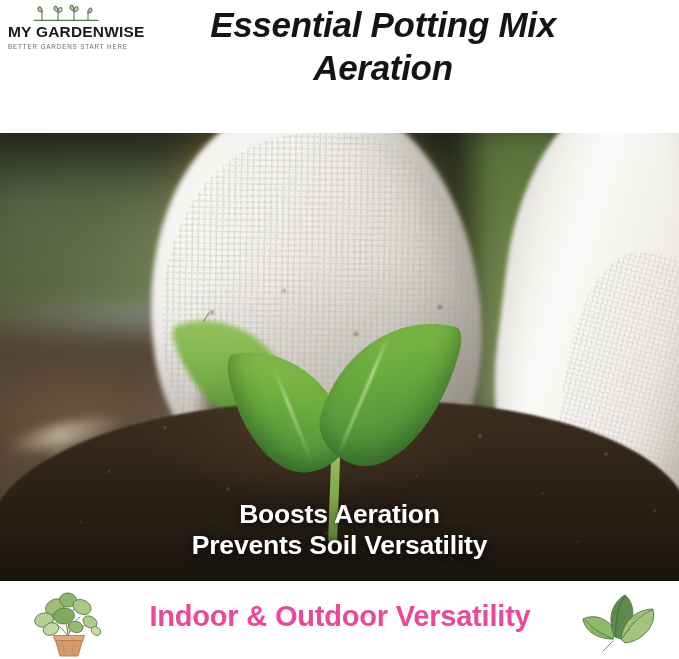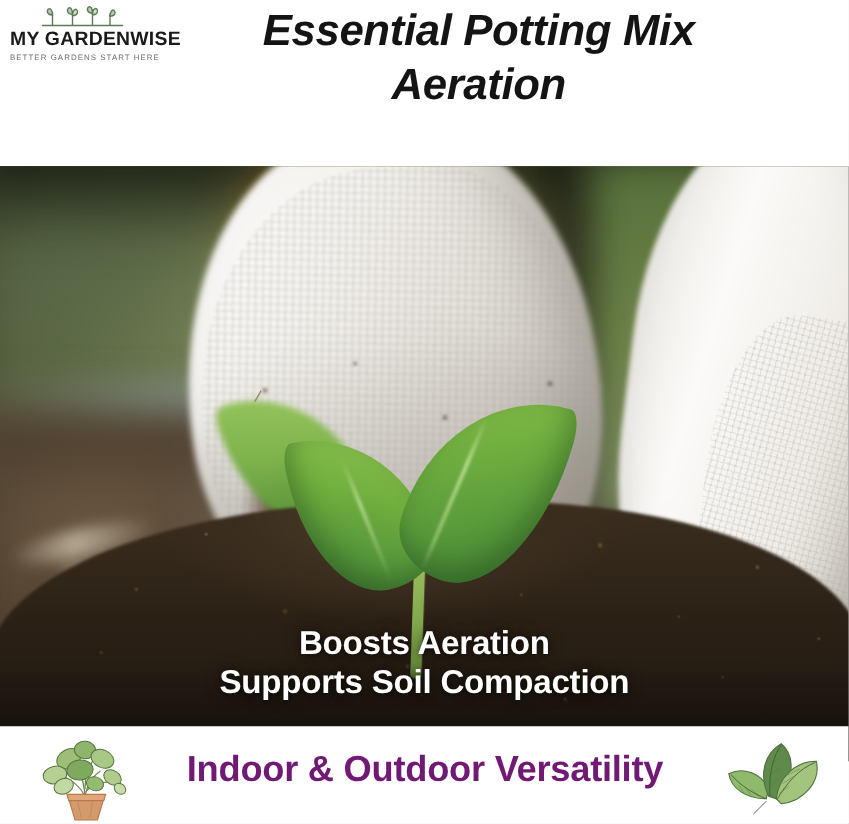--- a/index.html
+++ b/index.html
@@ -340,21 +340,21 @@
   }
   .footer-title {
     position: absolute;
     left: 120px;
     top: 19px;
     width: 440px;
     text-align: center;
     font-family: "Liberation Sans", sans-serif;
     font-size: 29px;
     font-weight: 700;
-    color: #701a75;
+    color: #ec4899;
     letter-spacing: -0.2px;
     white-space: nowrap;
   }
 </style>
 </head>
 <body>
 
 <div class="infographic">
 
   <div class="header">
@@ -413,21 +413,21 @@
     <div class="photo-layer stem"></div>
     <div class="photo-layer leaf-left"></div>
     <div class="photo-layer leaf-left-vein"></div>
     <div class="photo-layer leaf-right"></div>
     <div class="photo-layer leaf-right-vein"></div>
 
     <div class="photo-layer soil-bottom-dark"></div>
 
     <div class="benefits">
       <div>Boosts Aeration</div>
-      <div>Supports Soil Compaction</div>
+      <div>Prevents Soil Versatility</div>
     </div>
   </div>
 
   <div class="footer">
 
     <svg class="footer-icon-left" viewBox="0 0 92 74">
       <g stroke="#6d8a54" stroke-width="1" fill="none" stroke-linecap="round">
         <path d="M44 58 C44 46 42 36 36 28"></path>
         <path d="M44 58 C44 48 48 40 56 34"></path>
         <path d="M44 54 C40 46 32 40 24 37"></path>

